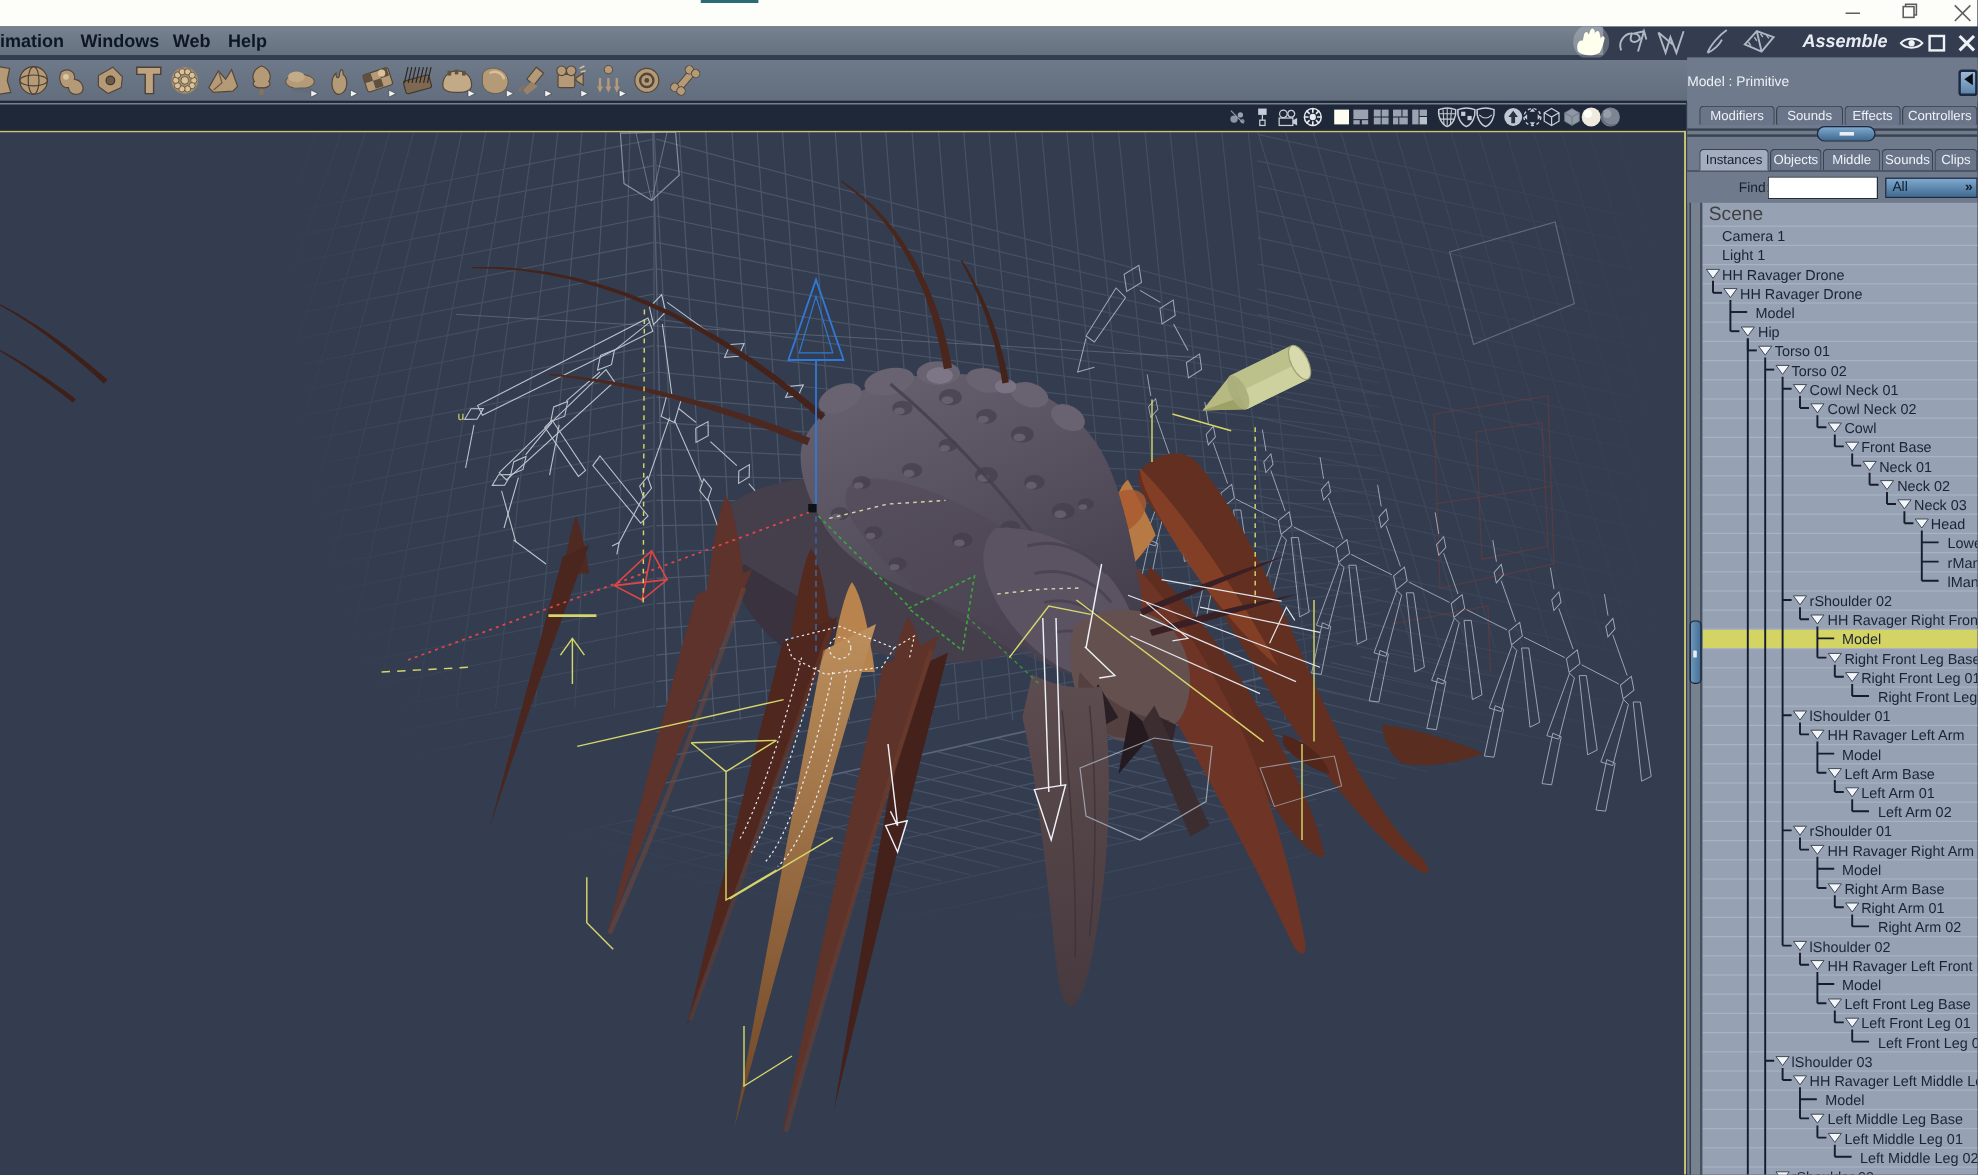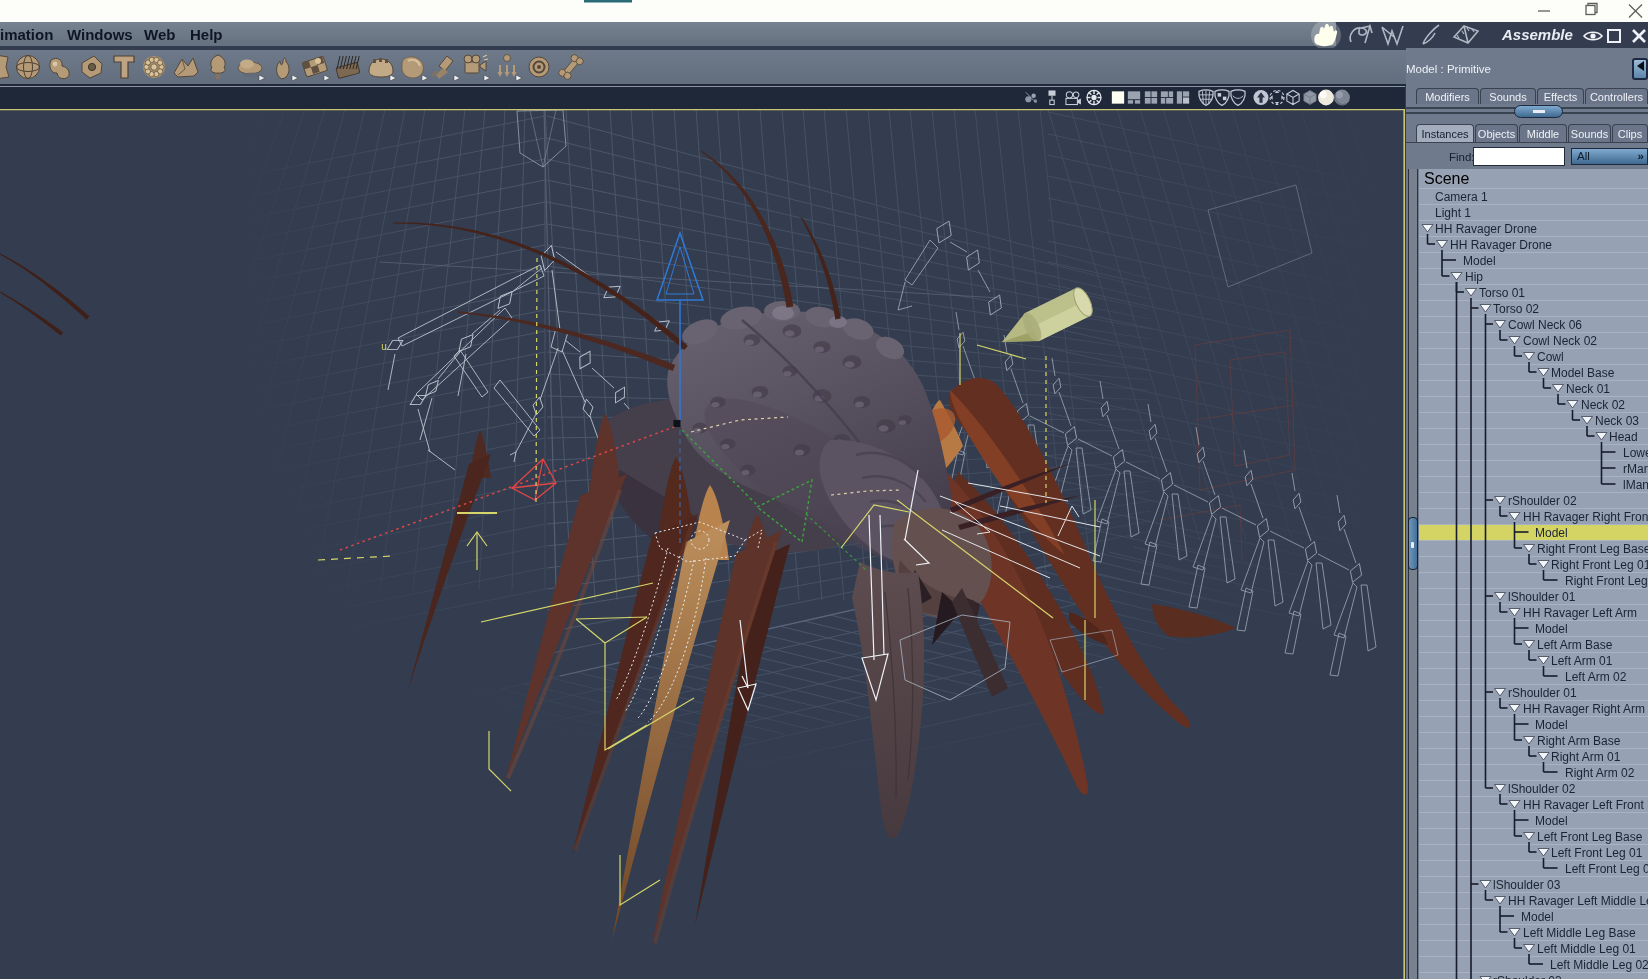--- a/index.html
+++ b/index.html
@@ -928,21 +928,21 @@
 <div class="tab2 act" style="left:1416px;width:58px">Instances</div>
 <div class="tab2" style="left:1475px;width:43px">Objects</div>
 <div class="tab2" style="left:1519px;width:48px">Middle</div>
 <div class="tab2" style="left:1568px;width:43px">Sounds</div>
 <div class="tab2" style="left:1612px;width:36px">Clips</div>
 <div class="abs" style="left:1406px;top:142px;width:242px;height:27px;background:#6f7a8c;border-top:1px solid #39424f"></div>
 <span class="abs" style="left:1449px;top:151px;font-size:11.5px;color:#15202e">Find:</span>
 <div class="abs" style="left:1473px;top:147px;width:92px;height:19px;background:#fff;border:1px solid #222b38"></div>
 <div class="abs" style="left:1571px;top:148px;width:77px;height:17px;background:linear-gradient(#7fa9cf,#3f698f);border:1px solid #1c2940;color:#0e1c2c;font-size:11.5px;padding:1px 0 0 5px">All<span style="position:absolute;right:3px;top:1px;font-weight:bold">»</span></div>
 <div id="tree">
-<div style="position:absolute;left:5px;top:1px;font-size:16px;color:#000000">Scene</div>
+<div style="position:absolute;left:5px;top:1px;font-size:16px;color:#404040">Scene</div>
 
 <div class="trow" style="top:19px">
         <span style="left:16px">Camera 1</span>
       </div>
       <div class="trow" style="top:35px">
         <span style="left:16px">Light 1</span>
       </div>
       <div class="trow" style="top:51px">
         <span style="left:16px">HH Ravager Drone</span>
       </div>
@@ -955,30 +955,30 @@
       <div class="trow" style="top:99px">
         <span style="left:46px">Hip</span>
       </div>
       <div class="trow" style="top:115px">
         <span style="left:60px">Torso 01</span>
       </div>
       <div class="trow" style="top:131px">
         <span style="left:74px">Torso 02</span>
       </div>
       <div class="trow" style="top:147px">
-        <span style="left:89px">Cowl Neck 06</span>
+        <span style="left:89px">Cowl Neck 01</span>
       </div>
       <div class="trow" style="top:163px">
         <span style="left:104px">Cowl Neck 02</span>
       </div>
       <div class="trow" style="top:179px">
         <span style="left:118px">Cowl</span>
       </div>
       <div class="trow" style="top:195px">
-        <span style="left:132px">Model Base</span>
+        <span style="left:132px">Front Base</span>
       </div>
       <div class="trow" style="top:211px">
         <span style="left:147px">Neck 01</span>
       </div>
       <div class="trow" style="top:227px">
         <span style="left:162px">Neck 02</span>
       </div>
       <div class="trow" style="top:243px">
         <span style="left:176px">Neck 03</span>
       </div>

